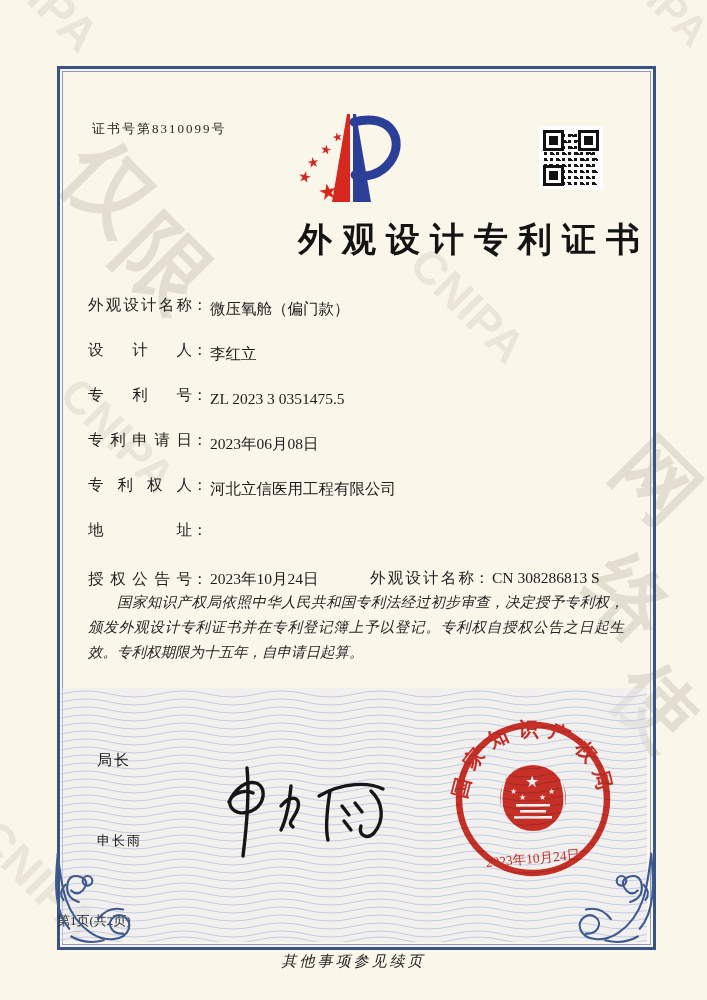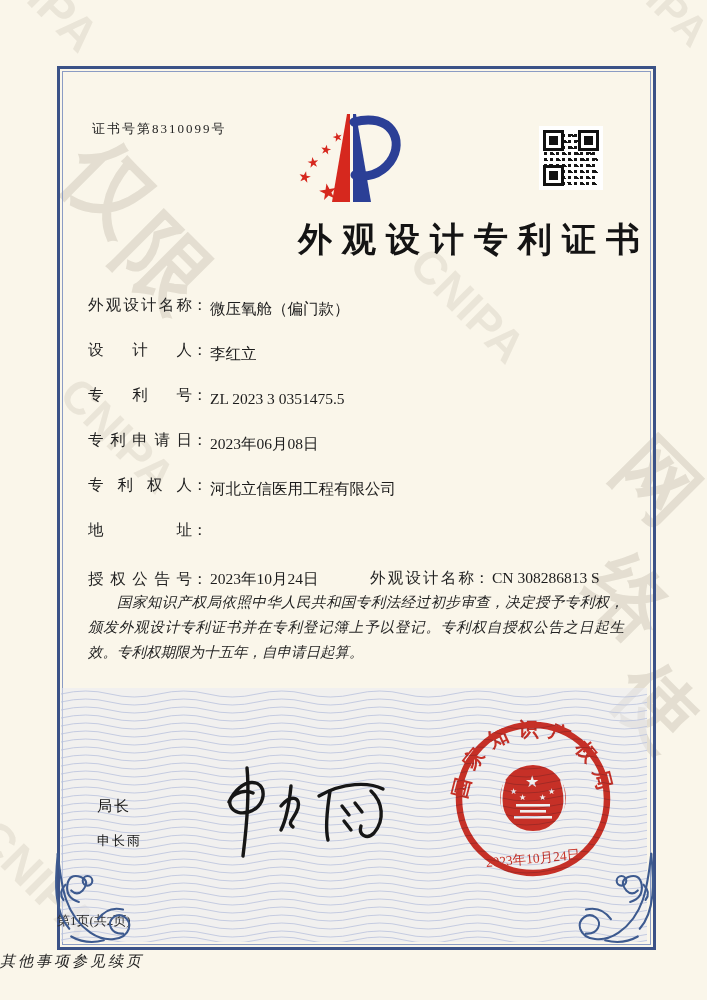--- a/index.html
+++ b/index.html
@@ -53,32 +53,32 @@
           text-justify:inter-character;color:#222;}
   .fcolon{display:inline-block;width:18px;color:#222;}
   .fvalue{color:#1c1c1c;margin-top:8px;}
   .fpair{display:flex;align-items:baseline;}
   .fpair.first{width:282px;}
   
   .legal{position:absolute;left:88px;top:590px;width:536px;z-index:5;
          font-size:14.5px;line-height:25px;font-style:italic;color:#242424;}
   .legal p{margin:0 0 7px 0;text-indent:2em;text-align:justify;}
   
-  .sig-title{position:absolute;left:97px;top:797px;font-size:15px;letter-spacing:2px;z-index:5;
+  .sig-title{position:absolute;left:97px;top:751px;font-size:15px;letter-spacing:2px;z-index:5;
              font-family:"Liberation Sans","DejaVu Sans",sans-serif;color:#141414;}
   .sig-name{position:absolute;left:97px;top:832px;font-size:13px;letter-spacing:2px;z-index:5;
             font-family:"Liberation Sans","DejaVu Sans",sans-serif;color:#141414;}
   .sig-hand{position:absolute;left:203px;top:758px;width:195px;height:102px;z-index:5;}
   
   .seal{position:absolute;left:448px;top:714px;width:170px;height:170px;z-index:7;
         opacity:.93;mix-blend-mode:multiply;}
   
   .pageno{position:absolute;left:57px;top:912px;width:593px;text-align:left;
           font-size:13px;color:#2e2e2e;z-index:5;}
-  .contnote{position:absolute;left:0;top:952px;width:707px;text-align:left;
+  .contnote{position:absolute;left:0;top:952px;width:707px;text-align:center;
             font-size:15px;font-style:italic;letter-spacing:3px;color:#242424;z-index:5;}
 </style>
 </head>
 <body>
 
 <div class="page">
 
   <span class="wm wm1">CNIPA</span>
   <span class="wm wm2">CNIPA</span>
   <span class="wm wm-cn wm3">仅</span>

